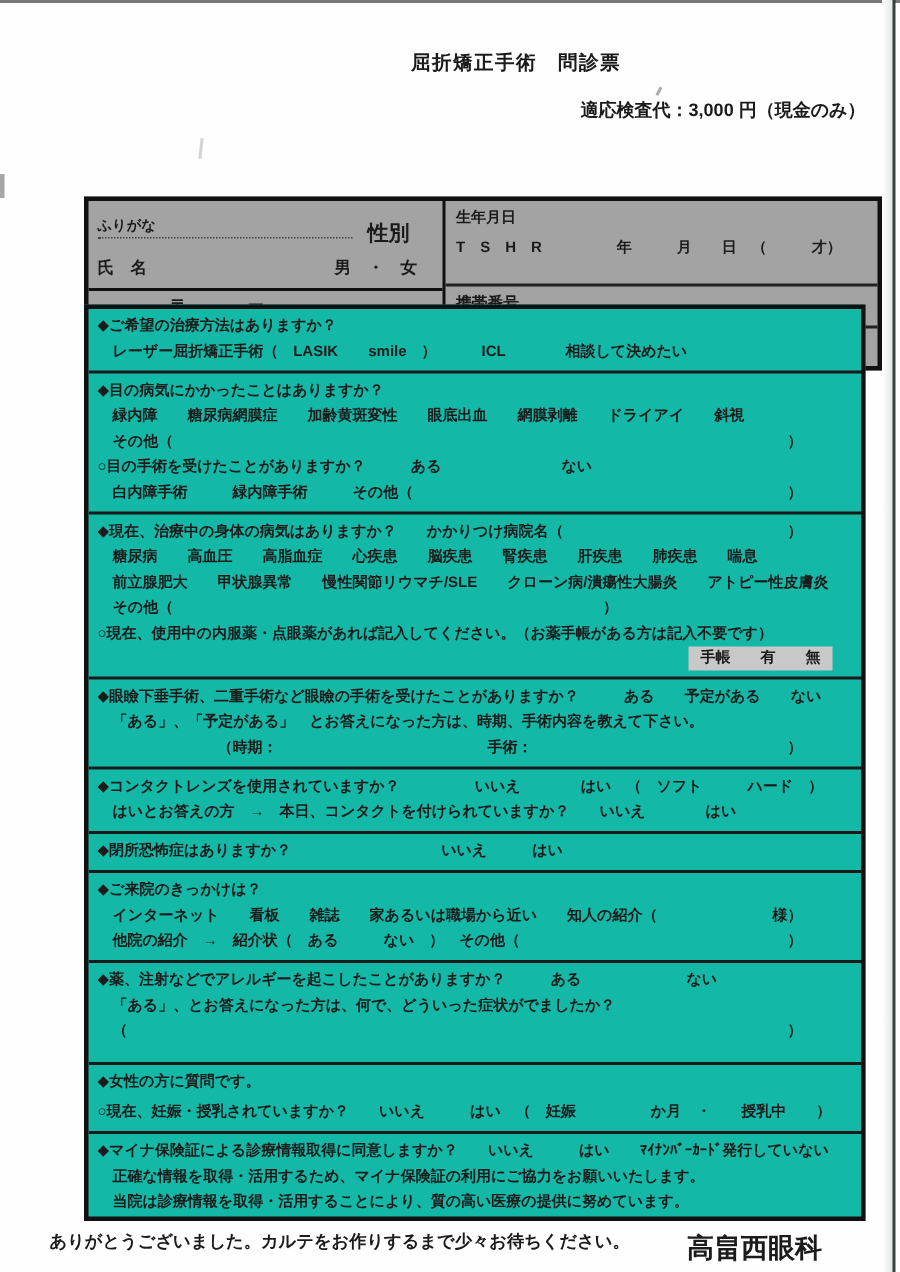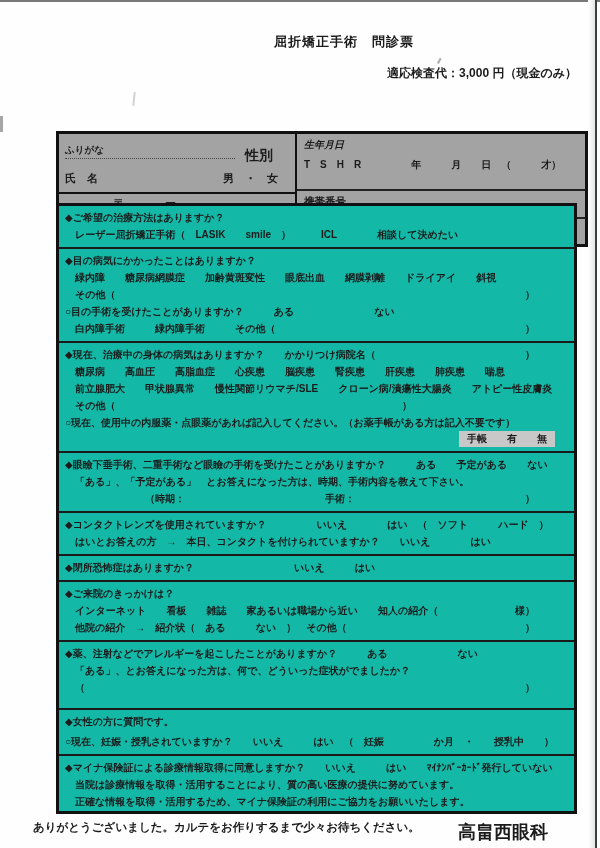--- a/index.html
+++ b/index.html
@@ -33,21 +33,21 @@
   .pb-hdiv-left{position:absolute;left:0;top:58px;width:236px;height:2px;background:#111;}
   .pb-hdiv-r1{position:absolute;left:238px;top:55px;right:0;height:2px;background:#222;}
   .pb-hdiv-r2{position:absolute;left:238px;top:83px;right:0;height:2px;background:#222;}
   .furigana{left:6px;top:10px;font-size:9.5px;width:170px;border-bottom:1.5px dotted #444;padding-bottom:1px;}
   .sex-label{left:186px;top:13px;font-size:14px;}
   .name-label{left:6px;top:37px;font-size:11px;}
   .sex-opts{left:164px;top:37px;font-size:11px;}
   .postal-mark{left:55px;top:62px;font-size:11px;}
   .postal-sep{left:106px;top:62px;font-size:11px;}
   .addr-label{left:6px;top:80px;font-size:11px;}
-  .birth-label{left:245px;top:4px;font-size:10px;font-style:italic;}
+  .birth-label{left:245px;top:4px;font-size:10px;}
   .birth-era{left:245px;top:24px;font-size:10px;}
   .mobile-label{left:245px;top:61px;font-size:10.5px;}
   .emerg-label{left:245px;top:88px;font-size:10.5px;}
 
   
   .main-box{position:absolute;left:56px;top:203px;width:521px;height:611px;
     border:3px solid #111;box-sizing:border-box;background:#14b8a6;overflow:hidden;}
   .sec{border-top:2px solid #1a1a1a;padding:3px 10px 4px 6px;}
   .sec:first-child{border-top:none;}
   .sec-allergy{padding-bottom:12px;}
@@ -174,22 +174,22 @@
     </div>
   </div>
 
   <div class="sec">
     <div class="fl">◆女性の方に質問です。</div>
     <div class="fl gap-top">○現在、妊娠・授乳されていますか？　　いいえ　　　はい　（　妊娠　　　　　か月　・　　授乳中　　）</div>
   </div>
 
   <div class="sec">
     <div class="fl">◆マイナ保険証による診療情報取得に同意しますか？　　いいえ　　　はい　　ﾏｲﾅﾝﾊﾞｰｶｰﾄﾞ発行していない</div>
+    <div class="fl ind">正確な情報を取得・活用するため、マイナ保険証の利用にご協力をお願いいたします。</div>
     <div class="fl ind">当院は診療情報を取得・活用することにより、質の高い医療の提供に努めています。</div>
-    <div class="fl ind">正確な情報を取得・活用するため、マイナ保険証の利用にご協力をお願いいたします。</div>
   </div>
 
 </div>
 
 <div class="footer">
   <span>ありがとうございました。カルテをお作りするまで少々お待ちください。</span>
   <span class="clinic">高畠西眼科</span>
 </div>
 
 </body></html>

